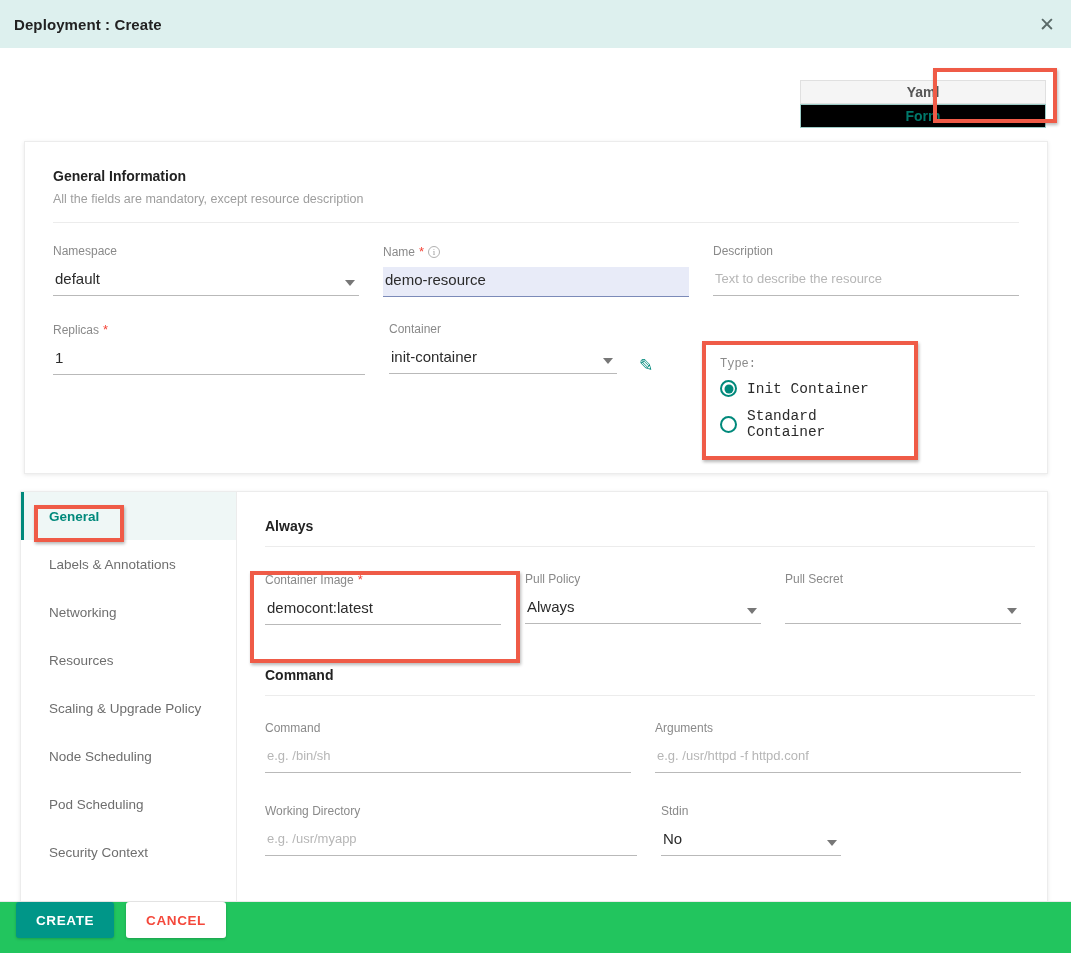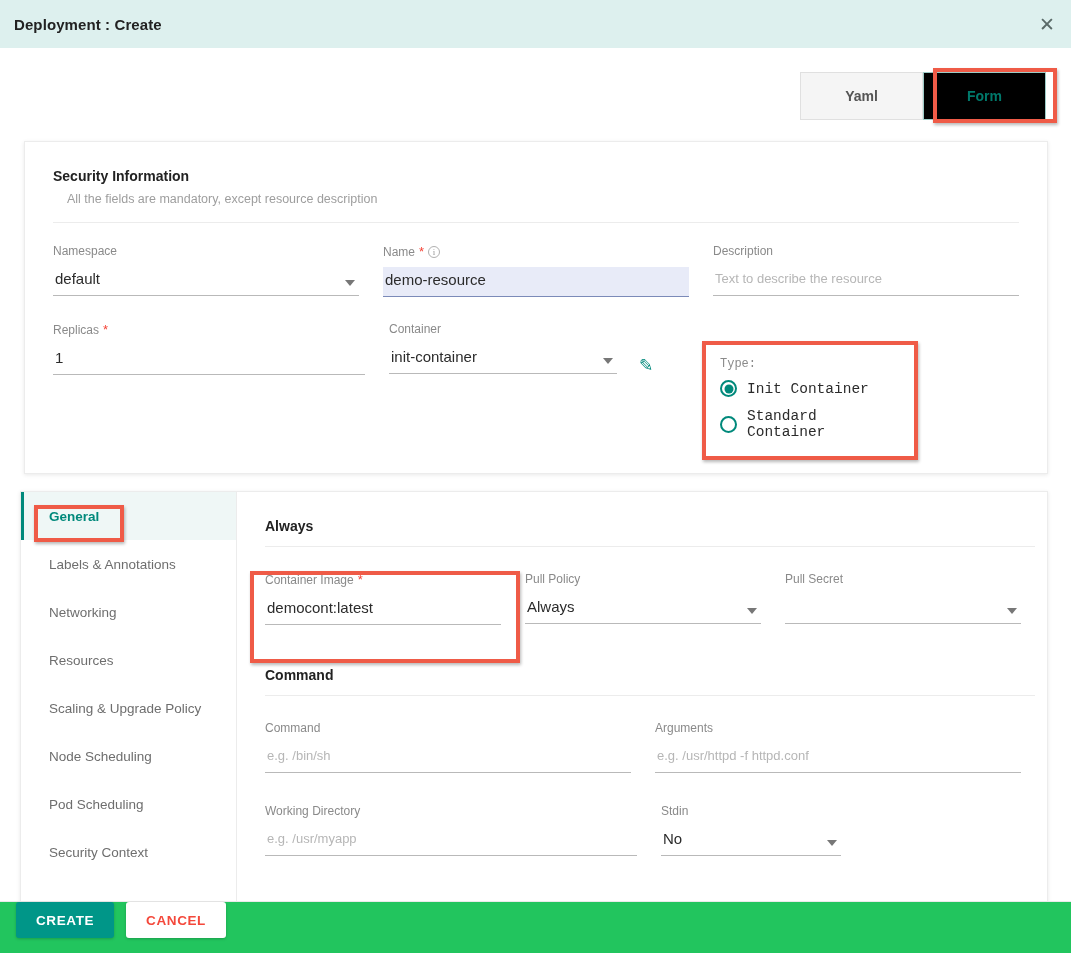--- a/index.html
+++ b/index.html
@@ -26,23 +26,23 @@
   }
   .close-btn{
     position:absolute; right:10px; top:50%; transform:translateY(-50%);
     width:28px;height:28px; display:flex;align-items:center;justify-content:center;
     cursor:pointer; color:#5a6a68; font-size:19px; line-height:1;
     font-family:"DejaVu Sans", sans-serif;
   }
 
   
   .tabstrip{
-    position:absolute; left:800px; top:72px;
+    position:absolute; left:800px; top:80px;
     display:flex; align-items:stretch;
-    height:48px; width:246px;
+    height:48px; width:246px;flex-direction:column;
   }
   .tab{
     flex:1; display:flex; align-items:center; justify-content:center;
     font-size:14px; font-weight:bold; cursor:pointer;
     background:#F5F5F5; color:#555;
     border:1px solid #e0e0e0;
   }
   .tab.active{
     background:#000000; color:#00796B; border-color:#9dccc7;
   }
@@ -57,21 +57,21 @@
   
   .card{
     position:absolute; background:#fff;
     border:1px solid #ececec;
     box-shadow:0 1px 4px rgba(0,0,0,.09);
   }
   #general-card{ left:24px; top:141px; width:1024px; height:333px; padding:26px 28px 0 28px;}
   #detail-card{ left:20px; top:491px; width:1028px; height:414px; display:flex; }
 
   .sec-title{ font-size:14px; font-weight:bold; color:#222; margin:0 0 8px 0;}
-  .sec-sub{ font-size:12.5px; color:#9e9e9e; margin:0 0 16px 14px;}
+  .sec-sub{ font-size:12.5px; color:#9e9e9e; margin:0 0 16px 0;}
   .hr{ height:1px; background:#ececec; width:100%; margin:0 0 22px 0;}
 
   .row{ display:flex; gap:24px; margin-bottom:26px; }
   .field{ position:relative; }
   .flabel{
     font-size:12px; color:#8a8a8a; margin-bottom:9px;
     display:flex; align-items:center; gap:4px; line-height:1;
   }
   .req{ color:#F44336; font-size:13px; line-height:1; }
   .info-ico{
@@ -158,21 +158,21 @@
   <div class="close-btn">✕</div>
 </div>
 
 <div class="tabstrip">
   <div class="tab">Yaml</div>
   <div class="tab active">Form</div>
 </div>
 <div class="anno" style="left:933px;top:68px;width:124px;height:55px;"></div>
 
 <div class="card" id="general-card">
-  <div class="sec-title">Security Information</div>
+  <div class="sec-title">General Information</div>
   <div class="sec-sub">All the fields are mandatory, except resource description</div>
   <div class="hr"></div>
 
   <div class="row">
 
     <div class="field" style="width:312px;">
       <div class="flabel">
         <span>Namespace</span>
       </div>
       <div class="ctrl sel">

